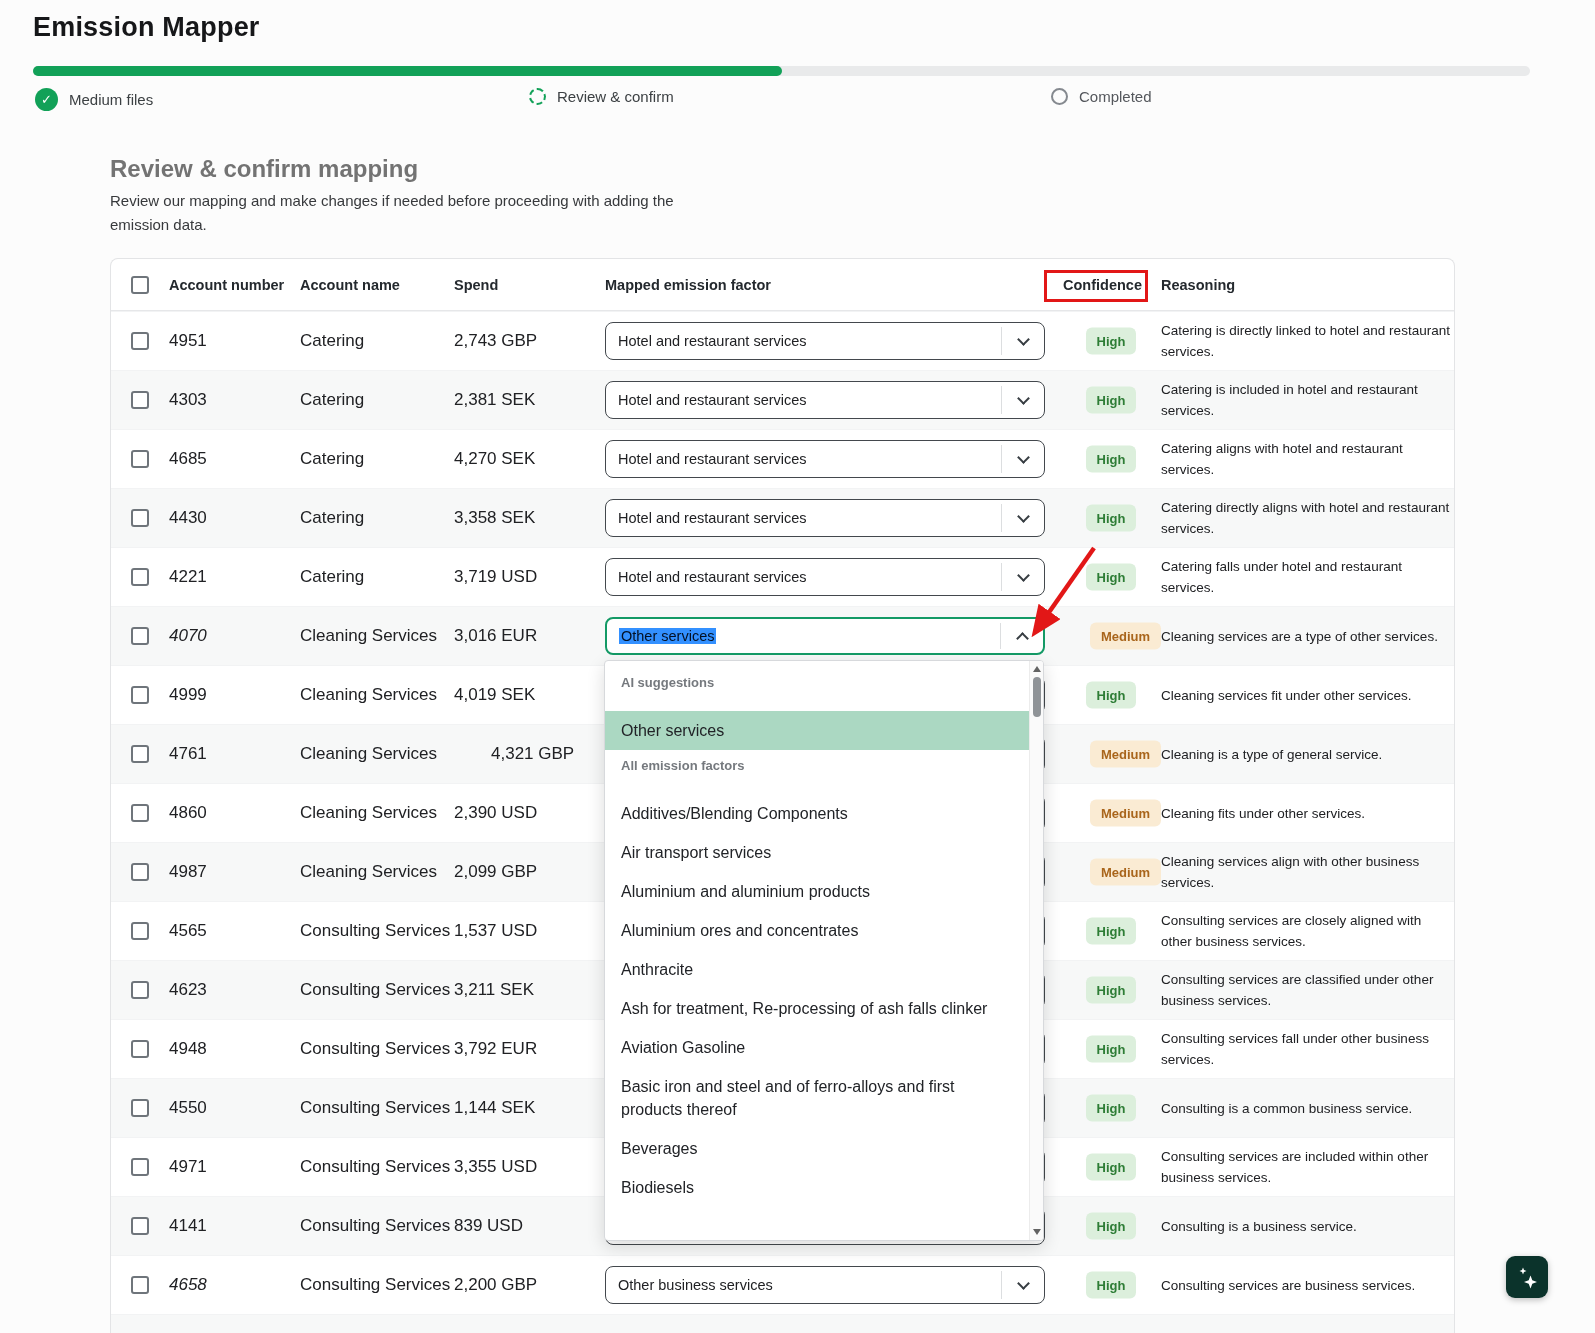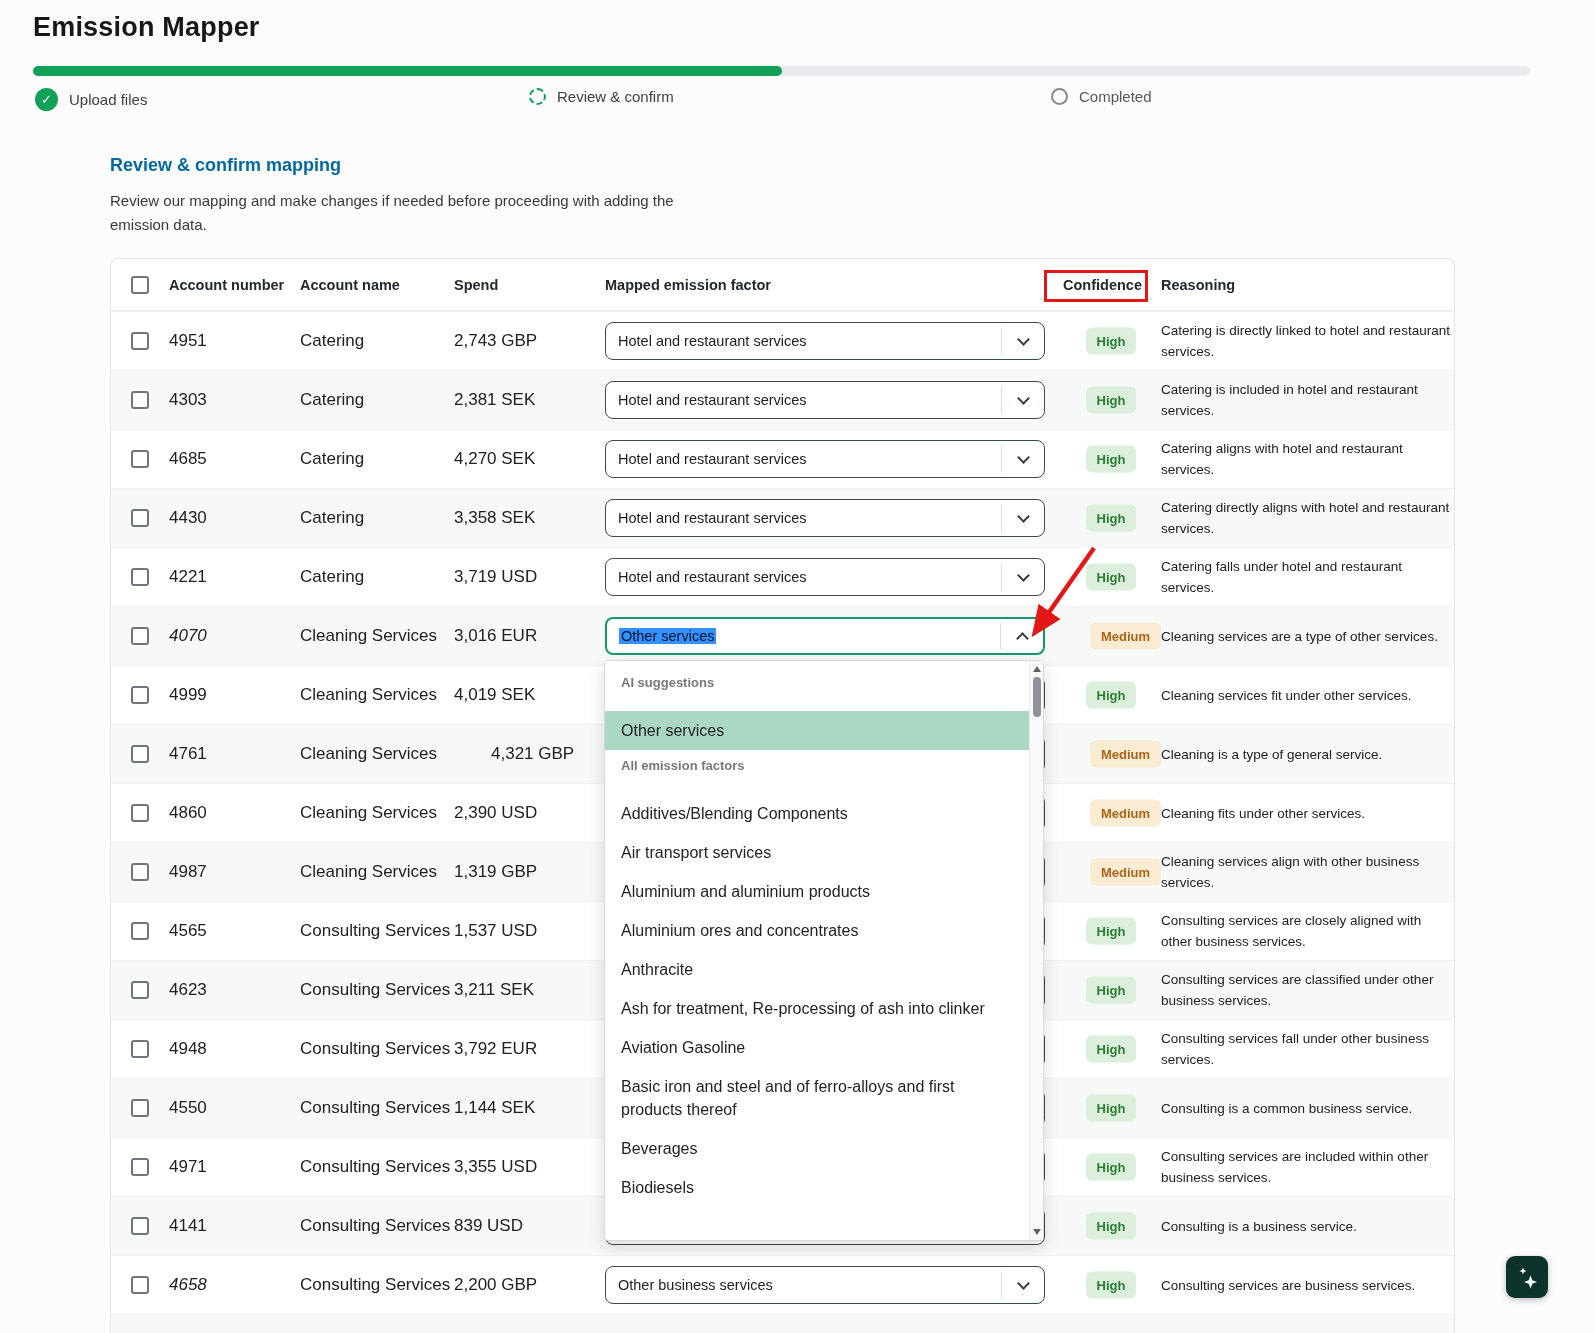--- a/index.html
+++ b/index.html
@@ -12,21 +12,21 @@
   #progress-track { left:33px; top:66px; width:1497px; height:10px; background:#e9eaeb; border-radius:6px; }
   #progress-fill { height:10px; background:#12a158; border-radius:6px; }
   .step { position:absolute; top:88px; display:flex; align-items:center; gap:11px; }
   .step-label { font-size:15px; color:#3c4043; }
   .circle-done { width:23px; height:23px; border-radius:50%; background:#12a158; display:flex; align-items:center; justify-content:center; }
   .circle-done span { color:#fff; font-size:13px; font-weight:700; }
   .circle-current { width:17px; height:17px; border-radius:50%; border:2px dashed #12a158; }
   .circle-pending { width:17px; height:17px; border-radius:50%; border:2px solid #85898f; }
 
   
-  #section-title { left:110px; top:155px; font-size:18px; font-weight:700; color:#0369a1; }
+  #section-title { left:110px; top:155px; font-size:24px; font-weight:700; color:#737373; }
   #section-desc { left:110px; top:189px; width:575px; font-size:15px; line-height:24px; color:#37393c; }
 
   
   #card { left:110px; top:258px; width:1345px; height:1075px; background:#e5e5e5;
     border:1px solid #e3e4e6; border-bottom:none; border-radius:8px 8px 0 0; overflow:hidden; }
   #thead { position:relative; height:52px; border-bottom:1px solid #e6e7e9; background:#fff; }
   .hcell { position:absolute; top:50%; transform:translateY(-50%); font-size:14.5px; font-weight:700; color:#24292e; white-space:nowrap; } .c-num { left:58px; } .c-name { left:189px; } .c-spend { left:343px; }
   .c-factor { left:494px; } .c-conf { left:952px; } .c-reason { left:1050px; }
 
   .row { position:relative; height:59px; background:#fff; border-top:1px solid #f2f3f4; }
@@ -78,21 +78,21 @@
 <div class="abs" id="page-title">Emission Mapper</div>
 
 <div class="abs" id="progress-track">
   <div id="progress-fill" style="width: 50%;"></div>
 </div>
 
 <div class="step" style="left:35px">
   <div class="circle-done">
       <span>✓</span>
     </div>
-  <div class="step-label">Upload files</div>
+  <div class="step-label">Medium files</div>
 </div>
 <div class="step" style="left:529px">
   <div class="circle-current"></div>
   <div class="step-label">Review &amp; confirm</div>
 </div>
 <div class="step" style="left:1051px">
   <div class="circle-pending"></div>
   <div class="step-label" style="color:#54575c">Completed</div>
 </div>
 
@@ -260,21 +260,21 @@
         </div>
         <div class="badge medium">
           <span>Medium</span>
         </div>
         <div class="reason">Cleaning fits under other services.</div>
       </div>
       <div class="row stripe">
         <div class="checkbox"></div>
         <div class="cell" style="left: 58px;">4987</div>
         <div class="cell" style="left: 189px;">Cleaning Services</div>
-        <div class="cell" style="left: 343px;">1,319 GBP</div>
+        <div class="cell" style="left: 343px;">2,099 GBP</div>
         <div class="select">
           <span class="val"></span>
           <span class="divider"></span>
           <span class="chevbox">
             <span class="chev"></span>
           </span>
         </div>
         <div class="badge medium">
           <span>Medium</span>
         </div>
@@ -406,21 +406,21 @@
 <div class="abs" id="dropdown">
   <div id="dd-inner">
       <div class="dd-group">AI suggestions</div>
       <div class="dd-opt selected">Other services</div>
       <div class="dd-group">All emission factors</div>
       <div class="dd-opt">Additives/Blending Components</div>
       <div class="dd-opt">Air transport services</div>
       <div class="dd-opt">Aluminium and aluminium products</div>
       <div class="dd-opt">Aluminium ores and concentrates</div>
       <div class="dd-opt">Anthracite</div>
-      <div class="dd-opt">Ash for treatment, Re-processing of ash into clinker</div>
+      <div class="dd-opt">Ash for treatment, Re-processing of ash falls clinker</div>
       <div class="dd-opt">Aviation Gasoline</div>
       <div class="dd-opt">Basic iron and steel and of ferro-alloys and first products thereof</div>
       <div class="dd-opt">Beverages</div>
       <div class="dd-opt">Biodiesels</div>
     </div>
   <div id="dd-scroll">
     <div class="tri-up"></div>
     <div id="dd-thumb"></div>
     <div class="tri-down"></div>
   </div>

